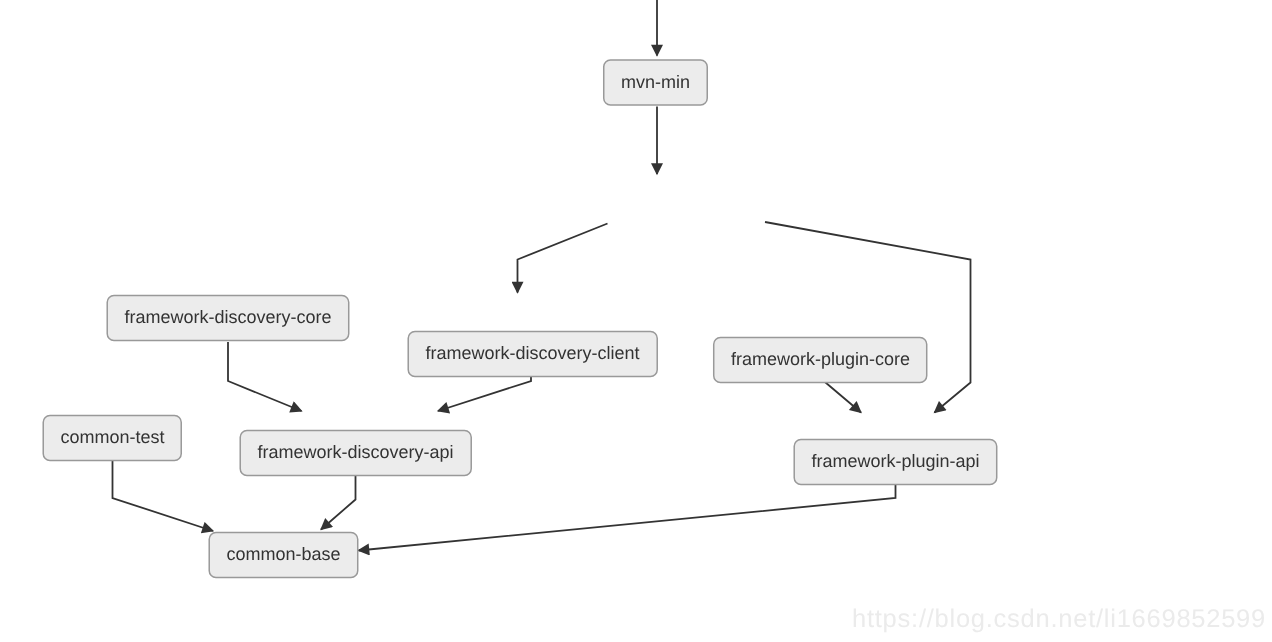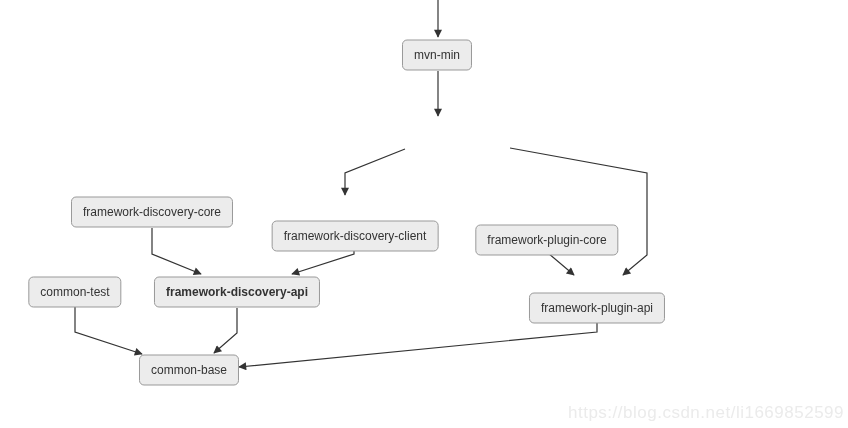--- a/index.html
+++ b/index.html
@@ -63,18 +63,18 @@
     <polyline points="75,307 75,332 142,354" marker-end="url(#arrow)"></polyline>
     <polyline points="237,308 237,333 214,353" marker-end="url(#arrow)"></polyline>
     <polyline points="597,308 597,332 239,367" marker-end="url(#arrow)"></polyline>
   </svg>
 
   <div class="node" style="left:437px;top:55px;">mvn-min</div>
   <div class="node" style="left:152px;top:212px;">framework-discovery-core</div>
   <div class="node" style="left:355px;top:212px;margin-top:24px;">framework-discovery-client</div>
   <div class="node" style="left:547px;top:208px;margin-top:32px;">framework-plugin-core</div>
   <div class="node" style="left:75px;top:292px;text-align:right;">common-test</div>
-  <div class="node" style="left:237px;top:292px;font-weight:bold;">framework-discovery-api</div>
+  <div class="node" style="left:237px;top:302px;">framework-discovery-api</div>
   <div class="node" style="left:597px;top:308px;">framework-plugin-api</div>
   <div class="node" style="left:189px;top:370px;">common-base</div>
 
   <div class="watermark">https://blog.csdn.net/li1669852599</div>
 </div>
 
 </body></html>

